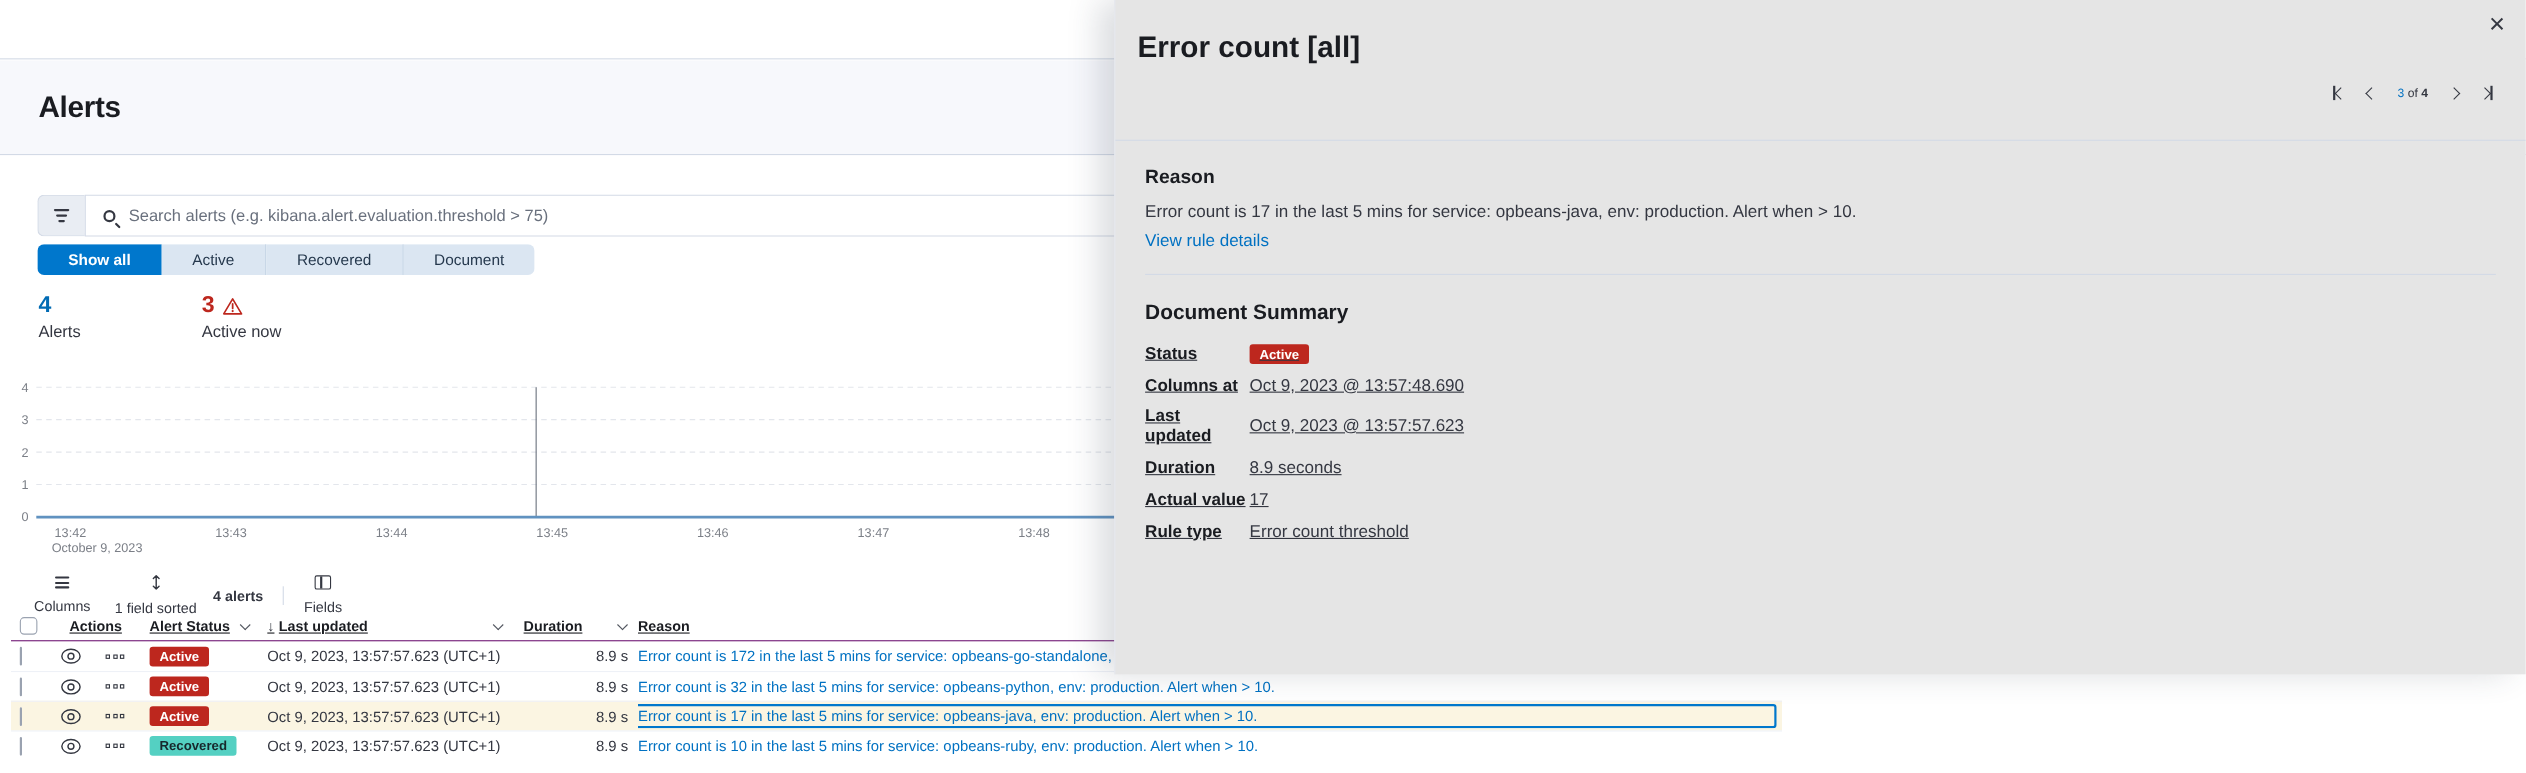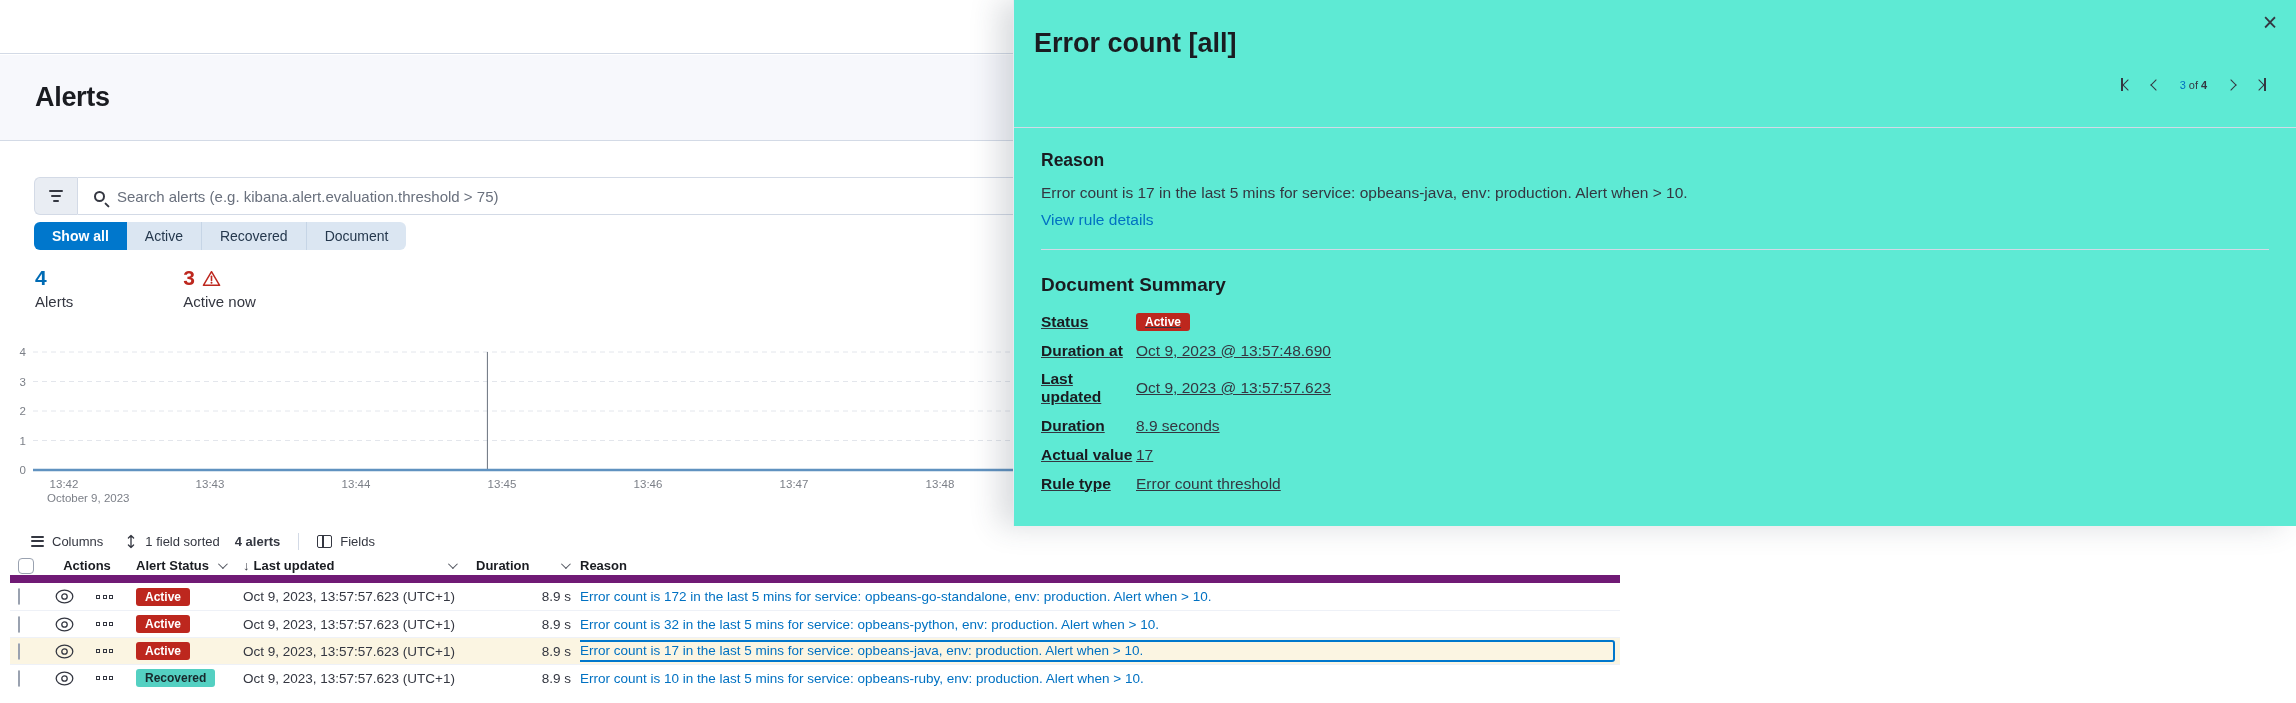--- a/index.html
+++ b/index.html
@@ -18,50 +18,50 @@
   .funnel i { display:block; height:2px; background:#343741; border-radius:1px; }
   .funnel i:nth-child(1){width:14px;} .funnel i:nth-child(2){width:10px;} .funnel i:nth-child(3){width:6px;}
   .search-box { flex:1; height:38px; background:#fff; border:1px solid #d3dae6; border-radius:0 6px 6px 0; display:flex; align-items:center; padding-left:16px; }
   .mag { width:11px; height:11px; border:2px solid #343741; border-radius:50%; position:relative; margin-right:12px; flex:none; }
   .mag::after { content:""; position:absolute; width:2px; height:6px; background:#343741; left:10px; top:9px; transform:rotate(-45deg); border-radius:1px; }
   .search-input { border:none; outline:none; flex:1; font-size:15px; color:#343741; font-family:inherit; background:transparent; }
   .search-input::placeholder { color:#69707d; }
 
   
   .filter-group { position:absolute; left:34px; top:222px; height:28px; display:flex; border-radius:6px; overflow:hidden; }
-  .fbtn { height:28px; padding:0 18px; font-size:14px; display:flex; align-items:center; background:#dbe6f2; color:#25384d; font-weight:500; cursor:pointer; border-right:1px solid #c6d5e6; }
+  .fbtn { height:28px; padding:0 28px; font-size:14px; display:flex; align-items:center; background:#dbe6f2; color:#25384d; font-weight:500; cursor:pointer; border-right:1px solid #c6d5e6; }
   .fbtn:last-child { border-right:none; }
   .fbtn.selected { background:#0077cc; color:#fff; font-weight:700; border-right:none; }
 
   
   .stats { position:absolute; left:35px; top:266px; display:flex; gap:110px; }
   .stat .val { font-size:21px; font-weight:700; line-height:24px; display:flex; align-items:center; gap:7px; }
   .stat .lbl { font-size:15px; color:#343741; margin-top:3px; }
   .stat-blue .val { color:#006bb4; }
   .stat-red .val { color:#bd271e; }
 
   
   .chart { position:absolute; left:0; top:345px; width:1620px; height:162px; }
   .chart text.axis { font-size:11.5px; fill:#7b7f87; font-family:"Liberation Sans",sans-serif; }
 
   
   .grid-toolbar { position:absolute; left:31px; top:530px; height:22px; display:flex; align-items:center; font-size:13px; color:#343741; }
-  .tbtn { display:flex; align-items:center; gap:8px; cursor:pointer; font-weight:500; }
+  .tbtn { display:flex; align-items:center; gap:8px; cursor:pointer; font-weight:500;flex-direction:column; }
   .tbtn + .tbtn { margin-left:22px; }
   .t-count { margin-left:15px; font-weight:600; }
   .t-divider { width:1px; height:17px; background:#d3dae6; margin:0 18px; }
   .icon-columns { display:flex; flex-direction:column; gap:2.5px; }
   .icon-columns i { display:block; width:13px; height:2px; background:#343741; border-radius:1px; }
   .icon-fields { width:15px; height:13px; border:1.4px solid #343741; border-radius:2px; position:relative; }
   .icon-fields::after { content:""; position:absolute; left:4px; top:0; bottom:0; width:1.4px; background:#343741; }
 
   
   .grid { position:absolute; left:10px; top:556px; width:1610px; font-size:13.5px; }
   .grow { display:grid; grid-template-columns:36px 82px 109px 230px 113px 1fr; align-items:center; height:27px; }
-  .ghead { height:27px; font-weight:700; font-size:13px; color:#1a1c21; border-bottom:8px solid #701a75; }
+  .ghead { height:27px; font-weight:700; font-size:13px; color:#1a1c21; border-bottom:1px solid #701a75;text-decoration:underline; }
   .grow + .grow { border-top:1px solid #eef1f7; }
   .ghead + .grow { border-top:none; }
   .hcell { display:flex; align-items:center; height:100%; }
   .hcell .spacer { flex:1; }
   .chev { width:7px; height:7px; border-right:1.6px solid #535760; border-bottom:1.6px solid #535760; transform:rotate(45deg) translateY(-2px); margin-right:12px; }
   .sort-arrow { font-size:13px; margin-right:4px; color:#343741; }
   .cb { width:16px; height:16px; border:1px solid #9aa2b0; border-radius:4px; background:#fff; margin-left:8px; cursor:pointer; }
   .actions-cell { display:flex; align-items:center; gap:22px; padding-left:9px; }
   .icon-btn { cursor:pointer; display:flex; align-items:center; }
   .boxes { display:flex; gap:2.5px; }
@@ -72,21 +72,21 @@
   .cell-status { padding-left:8px; }
   .cell-updated { padding-left:6px; white-space:nowrap; }
   .cell-duration { text-align:right; padding-right:9px; white-space:nowrap; }
   .cell-reason { white-space:nowrap; overflow:hidden; }
   .cell-reason a { color:#0071c2; text-decoration:none; cursor:pointer; }
   .grow.highlight { background:#fbf5e2; }
   .focus-ring { display:inline-block; border:2px solid #0077cc; border-radius:3px; padding:1px 6px 2px 3px; margin-left:-5px; min-width:1040px; }
   .hdr-actions { justify-content:center; }
 
   
-  .flyout { position:absolute; left:1013px; top:0; width:1283px; height:526px; background:#5eead4; box-shadow:-14px 0 28px rgba(50,60,80,.18); border-left:1px solid #e6e9f0; }
+  .flyout { position:absolute; left:1013px; top:0; width:1283px; height:613px; background:#e5e5e5; box-shadow:-14px 0 28px rgba(50,60,80,.18); border-left:1px solid #e6e9f0; }
   .fly-title { font-size:27px; font-weight:700; color:#1a1c21; position:absolute; left:20px; top:28px; }
   .fly-close { position:absolute; right:12px; top:8px; font-size:25px; color:#343741; cursor:pointer; width:28px; height:28px; display:flex; align-items:center; justify-content:center; }
   .fly-pager { position:absolute; right:30px; top:78px; display:flex; align-items:center; gap:20px; font-size:11px; color:#343741; }
   .pg-btn { cursor:pointer; display:flex; align-items:center; }
   .pg-chev { width:8px; height:8px; border-right:1.8px solid #343741; border-bottom:1.8px solid #343741; }
   .pg-left { transform:rotate(135deg); } .pg-right { transform:rotate(-45deg); }
   .pg-bar { width:1.8px; height:13px; background:#343741; }
   .pg-first { gap:1px; } .pg-last { gap:1px; }
   .pg-cur { color:#0071c2; }
   .pg-total { font-weight:700; }
@@ -344,21 +344,21 @@
 
   <div class="fly-divider-2"></div>
   <div class="fly-sum-h">Document Summary</div>
 
   <div class="fly-fields">
     <div class="frow">
       <span class="flabel">Status</span>
       <span class="badge active">Active</span>
     </div>
     <div class="frow">
-      <span class="flabel">Duration at</span>
+      <span class="flabel">Columns at</span>
       <span class="fvalue">Oct 9, 2023 @ 13:57:48.690</span>
     </div>
     <div class="frow">
       <span class="flabel">Last updated</span>
       <span class="fvalue">Oct 9, 2023 @ 13:57:57.623</span>
     </div>
     <div class="frow">
       <span class="flabel">Duration</span>
       <span class="fvalue">8.9 seconds</span>
     </div>

